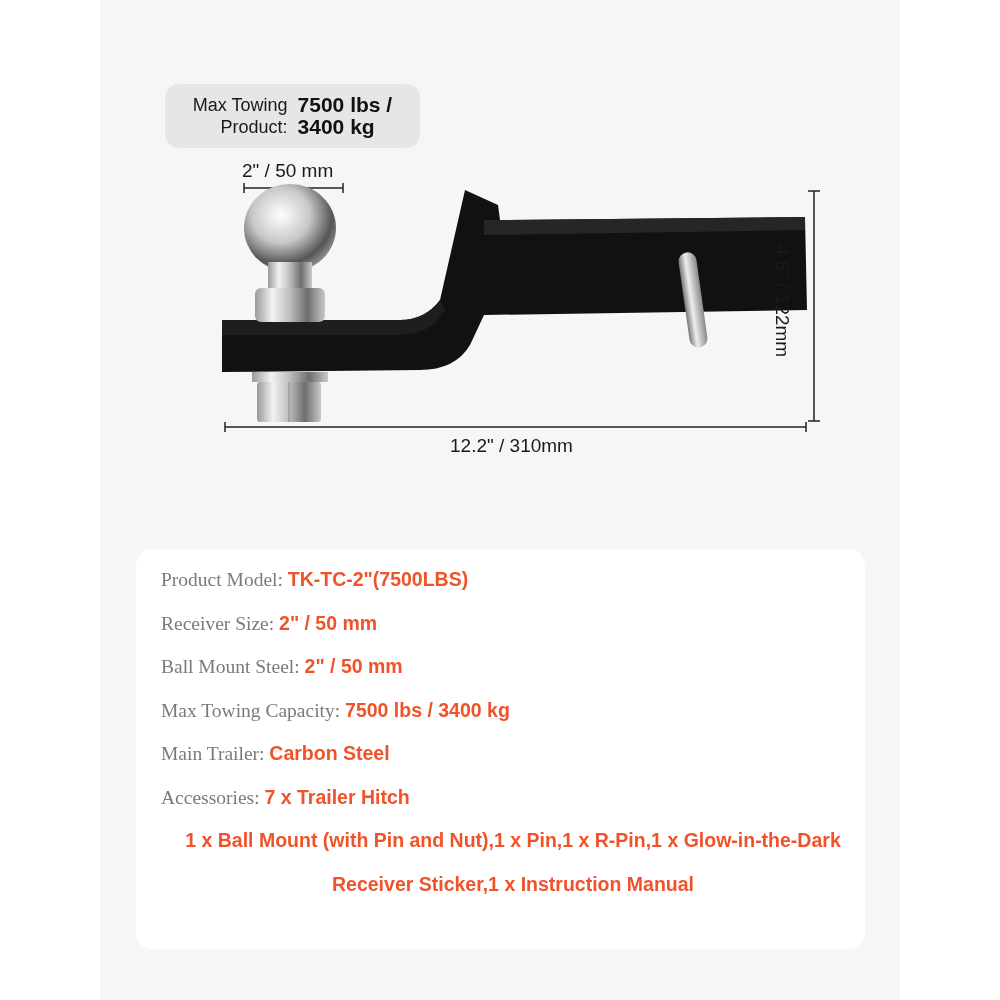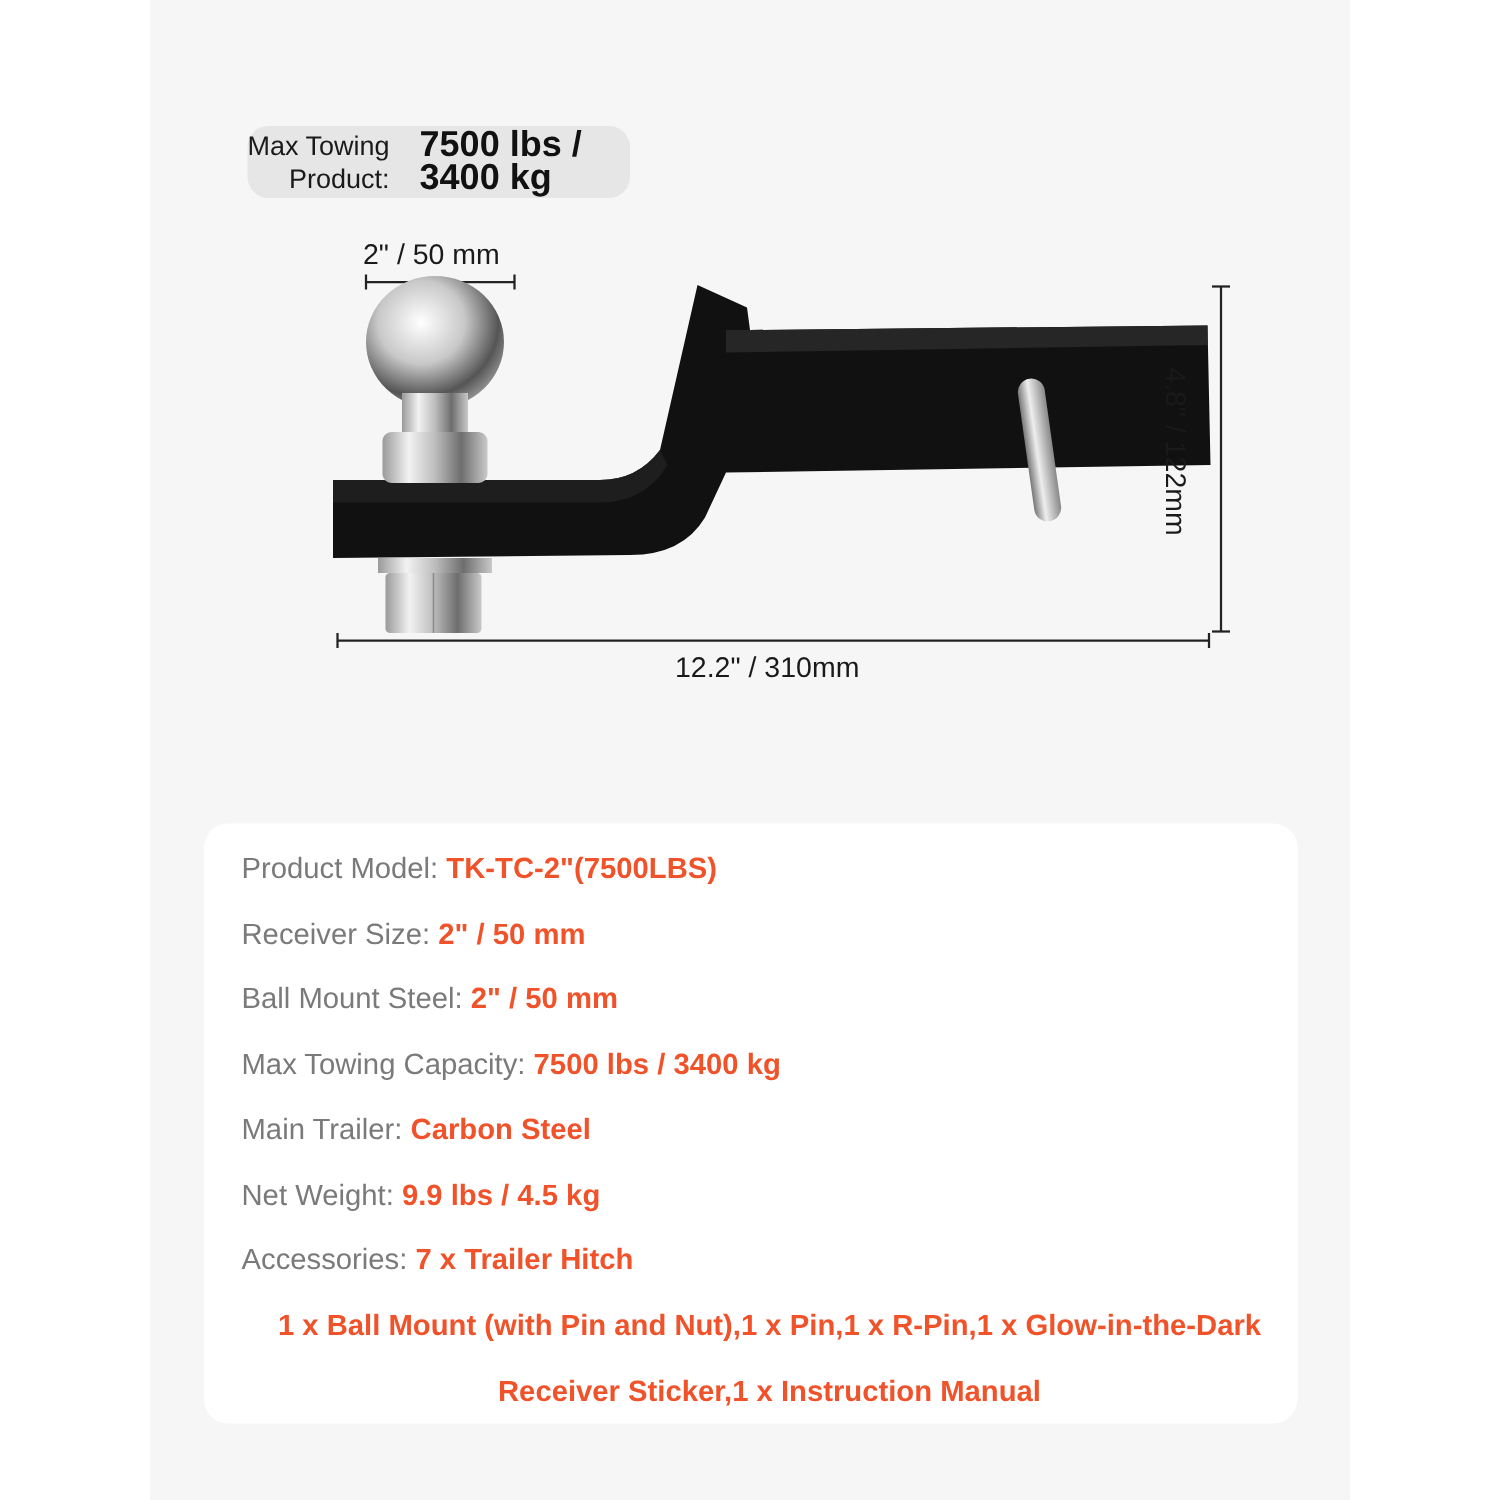--- a/index.html
+++ b/index.html
@@ -5,38 +5,38 @@
     * { box-sizing: border-box; margin: 0; padding: 0; }
     html, body { width: 1000px; height: 1000px; background: #ffffff; overflow: hidden; }
     body { font-family: "Liberation Sans", sans-serif; position: relative; }
 
     .panel {
       position: absolute; left: 100px; top: 0; width: 800px; height: 1000px;
       background: #f6f6f6;
     }
 
     .cap-badge {
-      position: absolute; left: 165px; top: 84px; width: 255px; height: 48px;
+      position: absolute; left: 165px; top: 84px; width: 255px; height: 64px;
       background: #e6e6e6; border-radius: 14px;
-      display: flex; align-items: center; justify-content: flex-start; gap: 20px;
+      display: flex; align-items: center; justify-content: center; gap: 10px;
     }
     .cap-label { text-align: right; font-size: 18px; color: #1a1a1a; line-height: 22px; }
-    .cap-value { text-align: left; font-size: 24px; font-weight: bold; color: #111; line-height: 22px; }
+    .cap-value { text-align: left; font-size: 21px; font-weight: bold; color: #111; line-height: 22px; }
 
     .dim-label { position: absolute; font-size: 19px; color: #1a1a1a; white-space: nowrap; }
 
     .illustration { position: absolute; left: 0; top: 0; width: 1000px; height: 500px; }
 
     .spec-card {
       position: absolute; left: 136px; top: 549px; width: 729px; height: 400px;
       background: #ffffff; border-radius: 16px;
       padding: 16px 0 0 25px;
     }
     .spec-row { height: 43.5px; font-size: 19.5px; line-height: 28px; white-space: nowrap; }
-    .spec-key { color: #7a7a7a; }
+    .spec-key { color: #7a7a7a; font-family: Liberation Serif, serif; }
     .spec-val { color: #f0522a; font-weight: bold; }
     .spec-row.acc-line { height: 44px; text-align: center; }
   </style>
 </head>
 <body>
 
 <div class="panel"></div>
 
 <svg class="illustration" viewBox="0 0 1000 500" xmlns="http://www.w3.org/2000/svg">
   <defs>
@@ -118,23 +118,20 @@
   <div class="spec-row">
     <span class="spec-key">Ball Mount Steel: </span><span class="spec-val">2" / 50 mm</span>
   </div>
   <div class="spec-row">
     <span class="spec-key">Max Towing Capacity: </span><span class="spec-val">7500 lbs / 3400 kg</span>
   </div>
   <div class="spec-row">
     <span class="spec-key">Main Trailer: </span><span class="spec-val">Carbon Steel</span>
   </div>
   <div class="spec-row">
-    <span class="spec-key">Net Weight: </span><span class="spec-val">9.9 lbs / 4.5 kg</span>
-  </div>
-  <div class="spec-row">
     <span class="spec-key">Accessories: </span><span class="spec-val">7 x Trailer Hitch</span>
   </div>
   <div class="spec-row acc-line">
     <span class="spec-val">1 x Ball Mount (with Pin and Nut),1 x Pin,1 x R-Pin,1 x Glow-in-the-Dark</span>
   </div>
   <div class="spec-row acc-line">
     <span class="spec-val">Receiver Sticker,1 x Instruction Manual</span>
   </div>
 </div>
 

